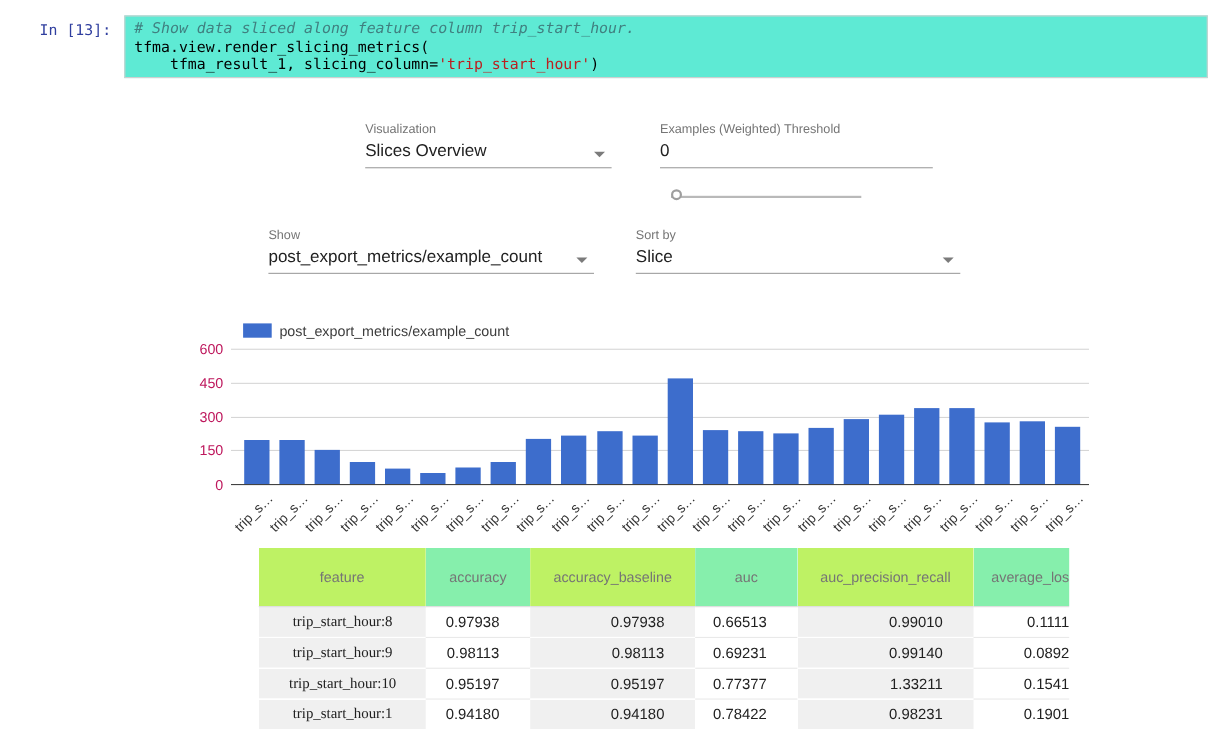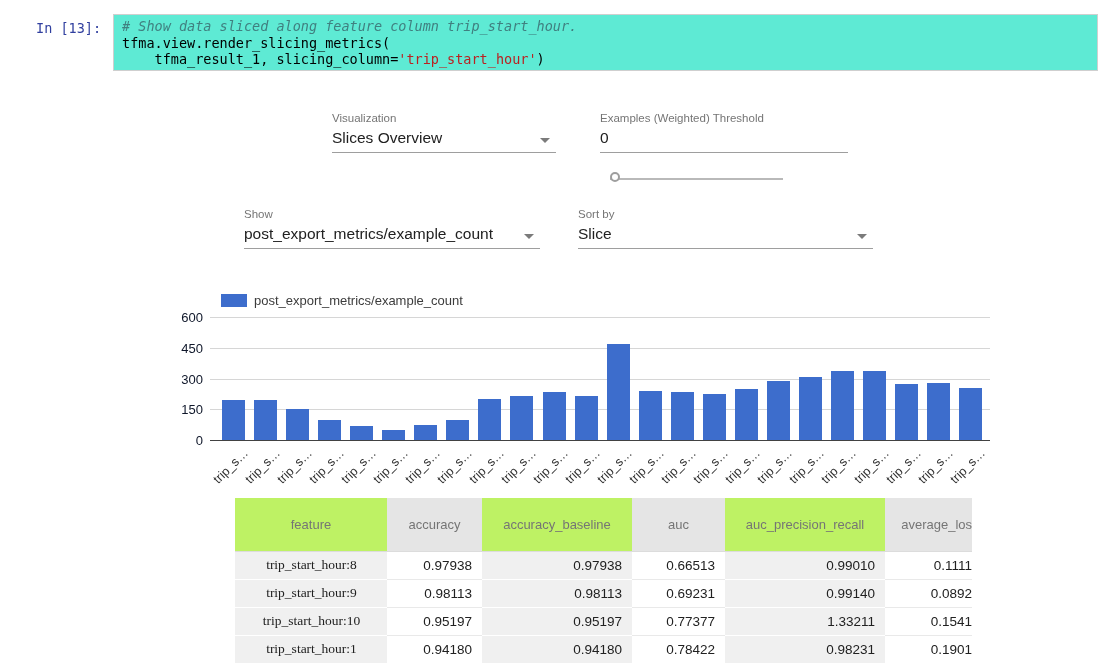--- a/index.html
+++ b/index.html
@@ -44,39 +44,39 @@
     border: 2px solid #9e9e9e; border-radius: 50%; background: #fff;
   }
   
   #chart-layer { position: absolute; left: 0; top: 0; width: 1111px; height: 668px; pointer-events: none; }
   .legend-swatch { position: absolute; left: 221px; top: 294px; width: 26px; height: 13px; }
   .legend-label { position: absolute; left: 254px; top: 293px; font-size: 13px; color: #3c3c3c; }
   .gridline { position: absolute; left: 210px; width: 780px; height: 1px; background: #d6d6d6; }
   .axisline { background: #424242; }
   .ytick {
     position: absolute; width: 42px; text-align: right;
-    font-size: 13px; color: #0f172a;
+    font-size: 13px; color: #be185d;
   }
   .bar { position: absolute; width: 23px; pointer-events: auto; }
   .xlabel {
     position: absolute; width: 60px; text-align: right; white-space: nowrap;
     font-size: 12.5px; color: #333;
     transform: rotate(-45deg); transform-origin: 100% 0;
   }
   
   #table-wrap { position: absolute; left: 235px; top: 498px; width: 737px; height: 170px; overflow: hidden; }
   #metrics-table { border-collapse: collapse; table-layout: fixed; width: 772px; }
   #metrics-table th {
     height: 53px; font-weight: 400; font-size: 13px; color: #757575;
-    text-align: center; vertical-align: middle; background: #e5e5e5;
+    text-align: center; vertical-align: middle; background: #86efac;
     border-bottom: 1px solid #dcdcdc; overflow: hidden; white-space: nowrap;
   }
   #metrics-table td {
     height: 28px; font-size: 13.5px; color: #212121; vertical-align: middle;
-    background: #fff; text-align: right; padding-right: 10px; overflow: hidden; white-space: nowrap;
+    background: #fff; text-align: right; padding-right: 28px; overflow: hidden; white-space: nowrap;
   }
   #metrics-table th.stripe { background: #bef264; }
   #metrics-table td.stripe { background: #f0f0f0; }
   #metrics-table td:first-child { text-align: center; padding-right: 0; font-family: Liberation Serif, serif; }
   #metrics-table th:last-child { text-align: right; padding-right: 35px; }
   #metrics-table td:last-child { padding-right: 35px; }
   #metrics-table tbody tr + tr td { border-top: 1px solid #e9e9e9; }
   #metrics-table tbody tr + tr td.stripe { border-top-color: #fff; }
 </style>
 </head>

